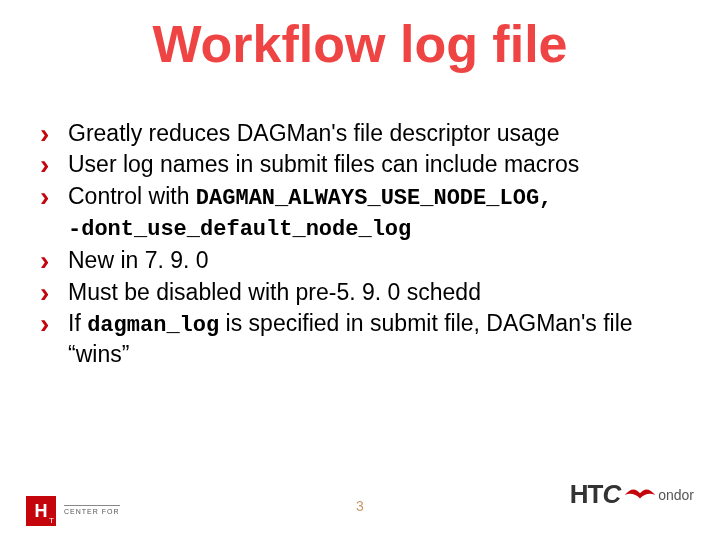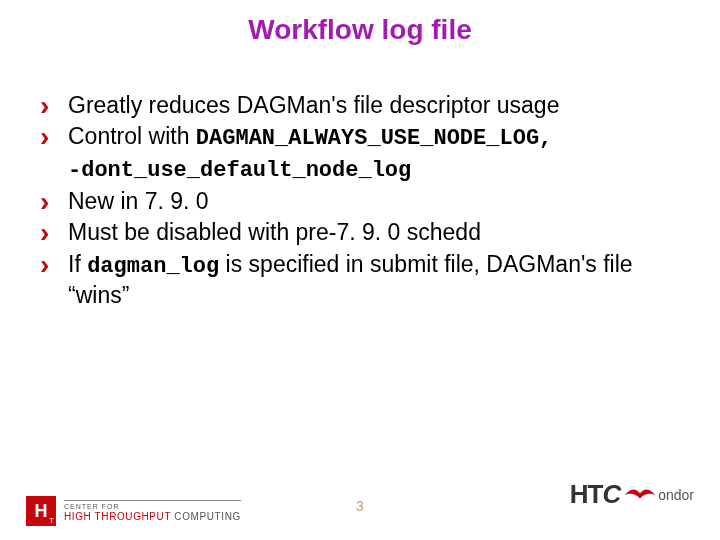--- a/index.html
+++ b/index.html
@@ -6,23 +6,23 @@
   body {
     width: 720px;
     height: 540px;
     background: #fff;
     font-family: Arial, Helvetica, sans-serif;
     position: relative;
     overflow: hidden;
   }
   .title {
     text-align: center;
-    font-size: 28px;
+    font-size: 52px;
     font-weight: bold;
-    color: #a21caf;
+    color: #ef4444;
     margin-top: 14px;
     margin-bottom: 22px;
   }
   .content {
     padding: 0 26px 0 40px;
     margin-top: 45px;
   }
   .bullet-list { list-style: none; }
   .bullet-list li {
     position: relative;
@@ -124,44 +124,41 @@
   }
 </style>
 </head>
 <body>
 
 <h1 class="title">Workflow log file</h1>
 
 <div class="content">
   <ul class="bullet-list">
     <li>Greatly reduces DAGMan's file descriptor usage</li>
+    <li>User log names in submit files can include macros</li>
     <li>
       <span>Control with </span><span class="code">DAGMAN_ALWAYS_USE_NODE_LOG,</span><br>
       <span class="code">-dont_use_default_node_log</span>
     </li>
     <li>New in 7. 9. 0</li>
-    <li>Must be disabled with pre-7. 9. 0 schedd</li>
+    <li>Must be disabled with pre-5. 9. 0 schedd</li>
     <li>
       <span>If </span><span class="code">dagman_log</span><span> is specified in submit file, DAGMan's file “wins”</span>
     </li>
   </ul>
 </div>
 
 <div class="footer">
   <div class="logo-left">
     <div class="hsq">
       <span>H</span>
       <span class="sub">T</span>
     </div>
     <div class="htc-text">
       <div class="line1">CENTER FOR</div>
-      <div class="line2">
-        <span>HIGH THROUGHPUT</span>
-        <span style="color:#555">COMPUTING</span>
-      </div>
     </div>
   </div>
 
   <div class="slide-num">3</div>
 
   <div class="logo-right">
     <span class="ht">
       <span>HT</span><span class="c">C</span>
     </span>
     <svg class="bird" viewBox="0 0 40 20">

